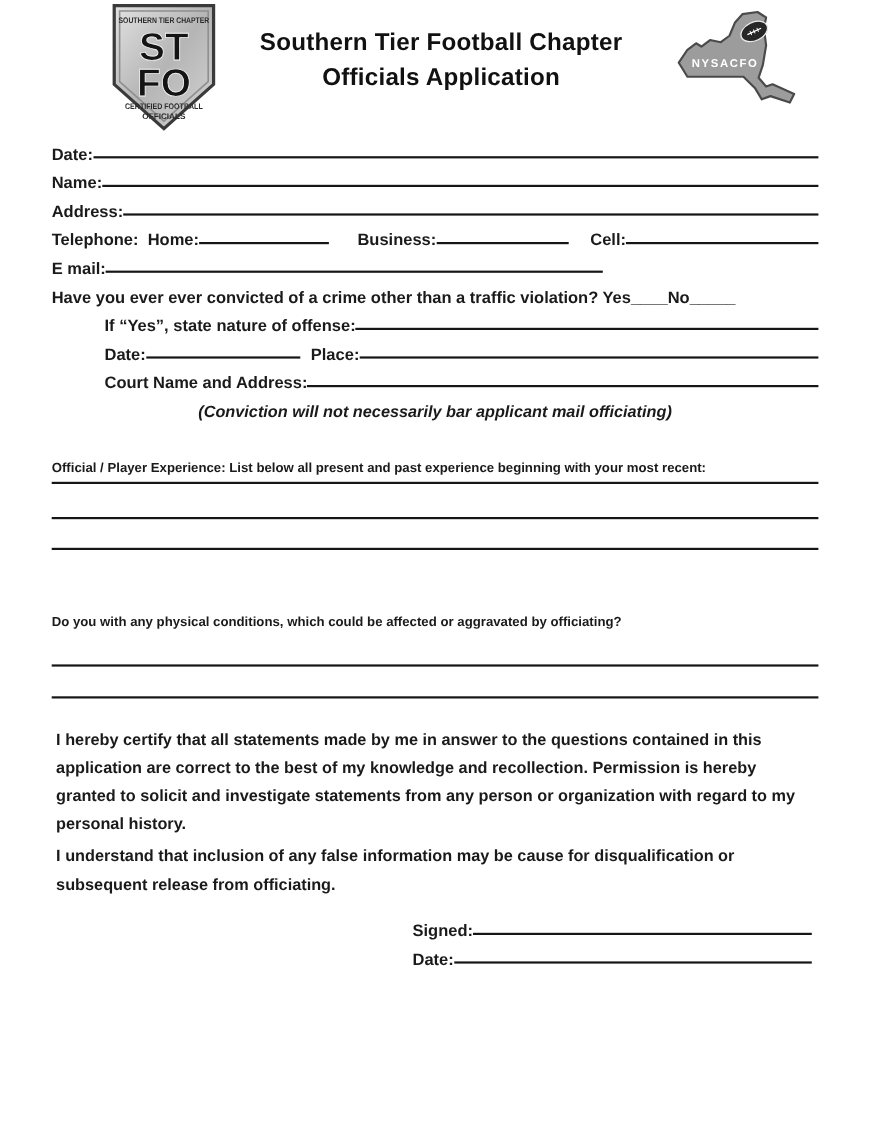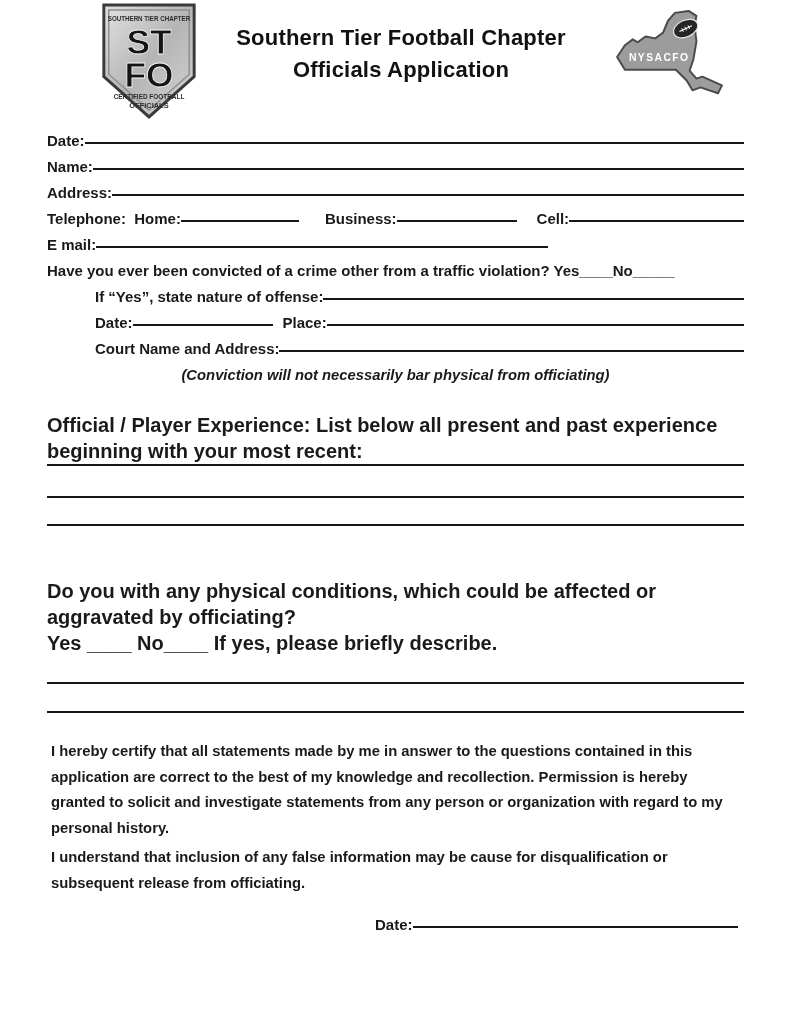--- a/index.html
+++ b/index.html
@@ -24,21 +24,21 @@
   .w-biz  { width:120px; }
   .w-email{ width:452px; }
   .w-cdate{ width:140px; }
   .ml26 { margin-left:26px; }
   .ml20 { margin-left:20px; }
   .ml10 { margin-left:10px; }
   .indent { padding-left:48px; }
   .note { text-align:center; font-style:italic; font-size:14.8px; line-height:26px; }
   .rule { border-top:2px solid #161616; height:0; }
   .exp-block { margin-top:24px; }
-  .prompt { font-size:20px; line-height:26px; }
+  .prompt { font-size:12px; line-height:26px; }
   .rule-g30 { margin-top:30px; }
   .rule-g26 { margin-top:26px; }
   .rule-g27 { margin-top:27px; }
   .phys-block { margin-top:52px; }
   .cert-block { margin-top:26px; font-size:14.8px; line-height:25.5px; }
   .cert-block p { margin:4px; }
   .sig-block { margin-top:16px; }
   .sig-row { margin-left:328px; padding-right:6px; }
 </style>
 </head>
@@ -102,58 +102,61 @@
       <span class="fill w-biz"></span>
       <span class="lbl ml20">Cell:</span>
       <span class="fill grow"></span>
     </div>
     <div class="row">
       <span class="lbl">E mail:</span>
       <span class="fill w-email"></span>
     </div>
 
     <div class="row">
-      <span class="lbl">Have you ever been convicted of a crime other from a traffic violation? Yes____No_____</span>
+      <span class="lbl">Have you ever ever convicted of a crime other than a traffic violation? Yes____No_____</span>
     </div>
     <div class="row indent">
       <span class="lbl">If “Yes”, state nature of offense:</span>
       <span class="fill grow"></span>
     </div>
     <div class="row indent">
       <span class="lbl">Date:</span>
       <span class="fill w-cdate"></span>
       <span class="lbl ml10">Place:</span>
       <span class="fill grow"></span>
     </div>
     <div class="row indent">
       <span class="lbl">Court Name and Address:</span>
       <span class="fill grow"></span>
     </div>
-    <div class="note">(Conviction will not necessarily bar physical from officiating)</div>
+    <div class="note">(Conviction will not necessarily bar applicant mail officiating)</div>
 
     <div class="exp-block">
       <div class="prompt">Official / Player Experience: List below all present and past experience beginning with your most recent:</div>
       <div class="rule"></div>
       <div class="rule rule-g30"></div>
       <div class="rule rule-g26"></div>
     </div>
 
     <div class="phys-block">
       <div class="prompt">Do you with any physical conditions, which could be affected or aggravated by officiating?</div>
-      <div class="prompt">Yes ____ No____ If yes, please briefly describe.</div>
       <div class="rule rule-g26"></div>
       <div class="rule rule-g27"></div>
     </div>
 
     <div class="cert-block">
       <p>I hereby certify that all statements made by me in answer to the questions contained in this application are correct to the best of my knowledge and recollection.  Permission is hereby granted to solicit and investigate statements from any person or organization with regard to my personal history.</p>
       <p>I understand that inclusion of any false information may be cause for disqualification or subsequent release from officiating.</p>
     </div>
 
     <div class="sig-block">
       <div class="row sig-row">
+        <span class="lbl">Signed:</span>
+        <span class="fill grow"></span>
+      </div>
+      <div class="row sig-row">
         <span class="lbl">Date:</span>
         <span class="fill grow"></span>
       </div>
     </div>
 
   </main>
 </div>
 
 </body></html>

